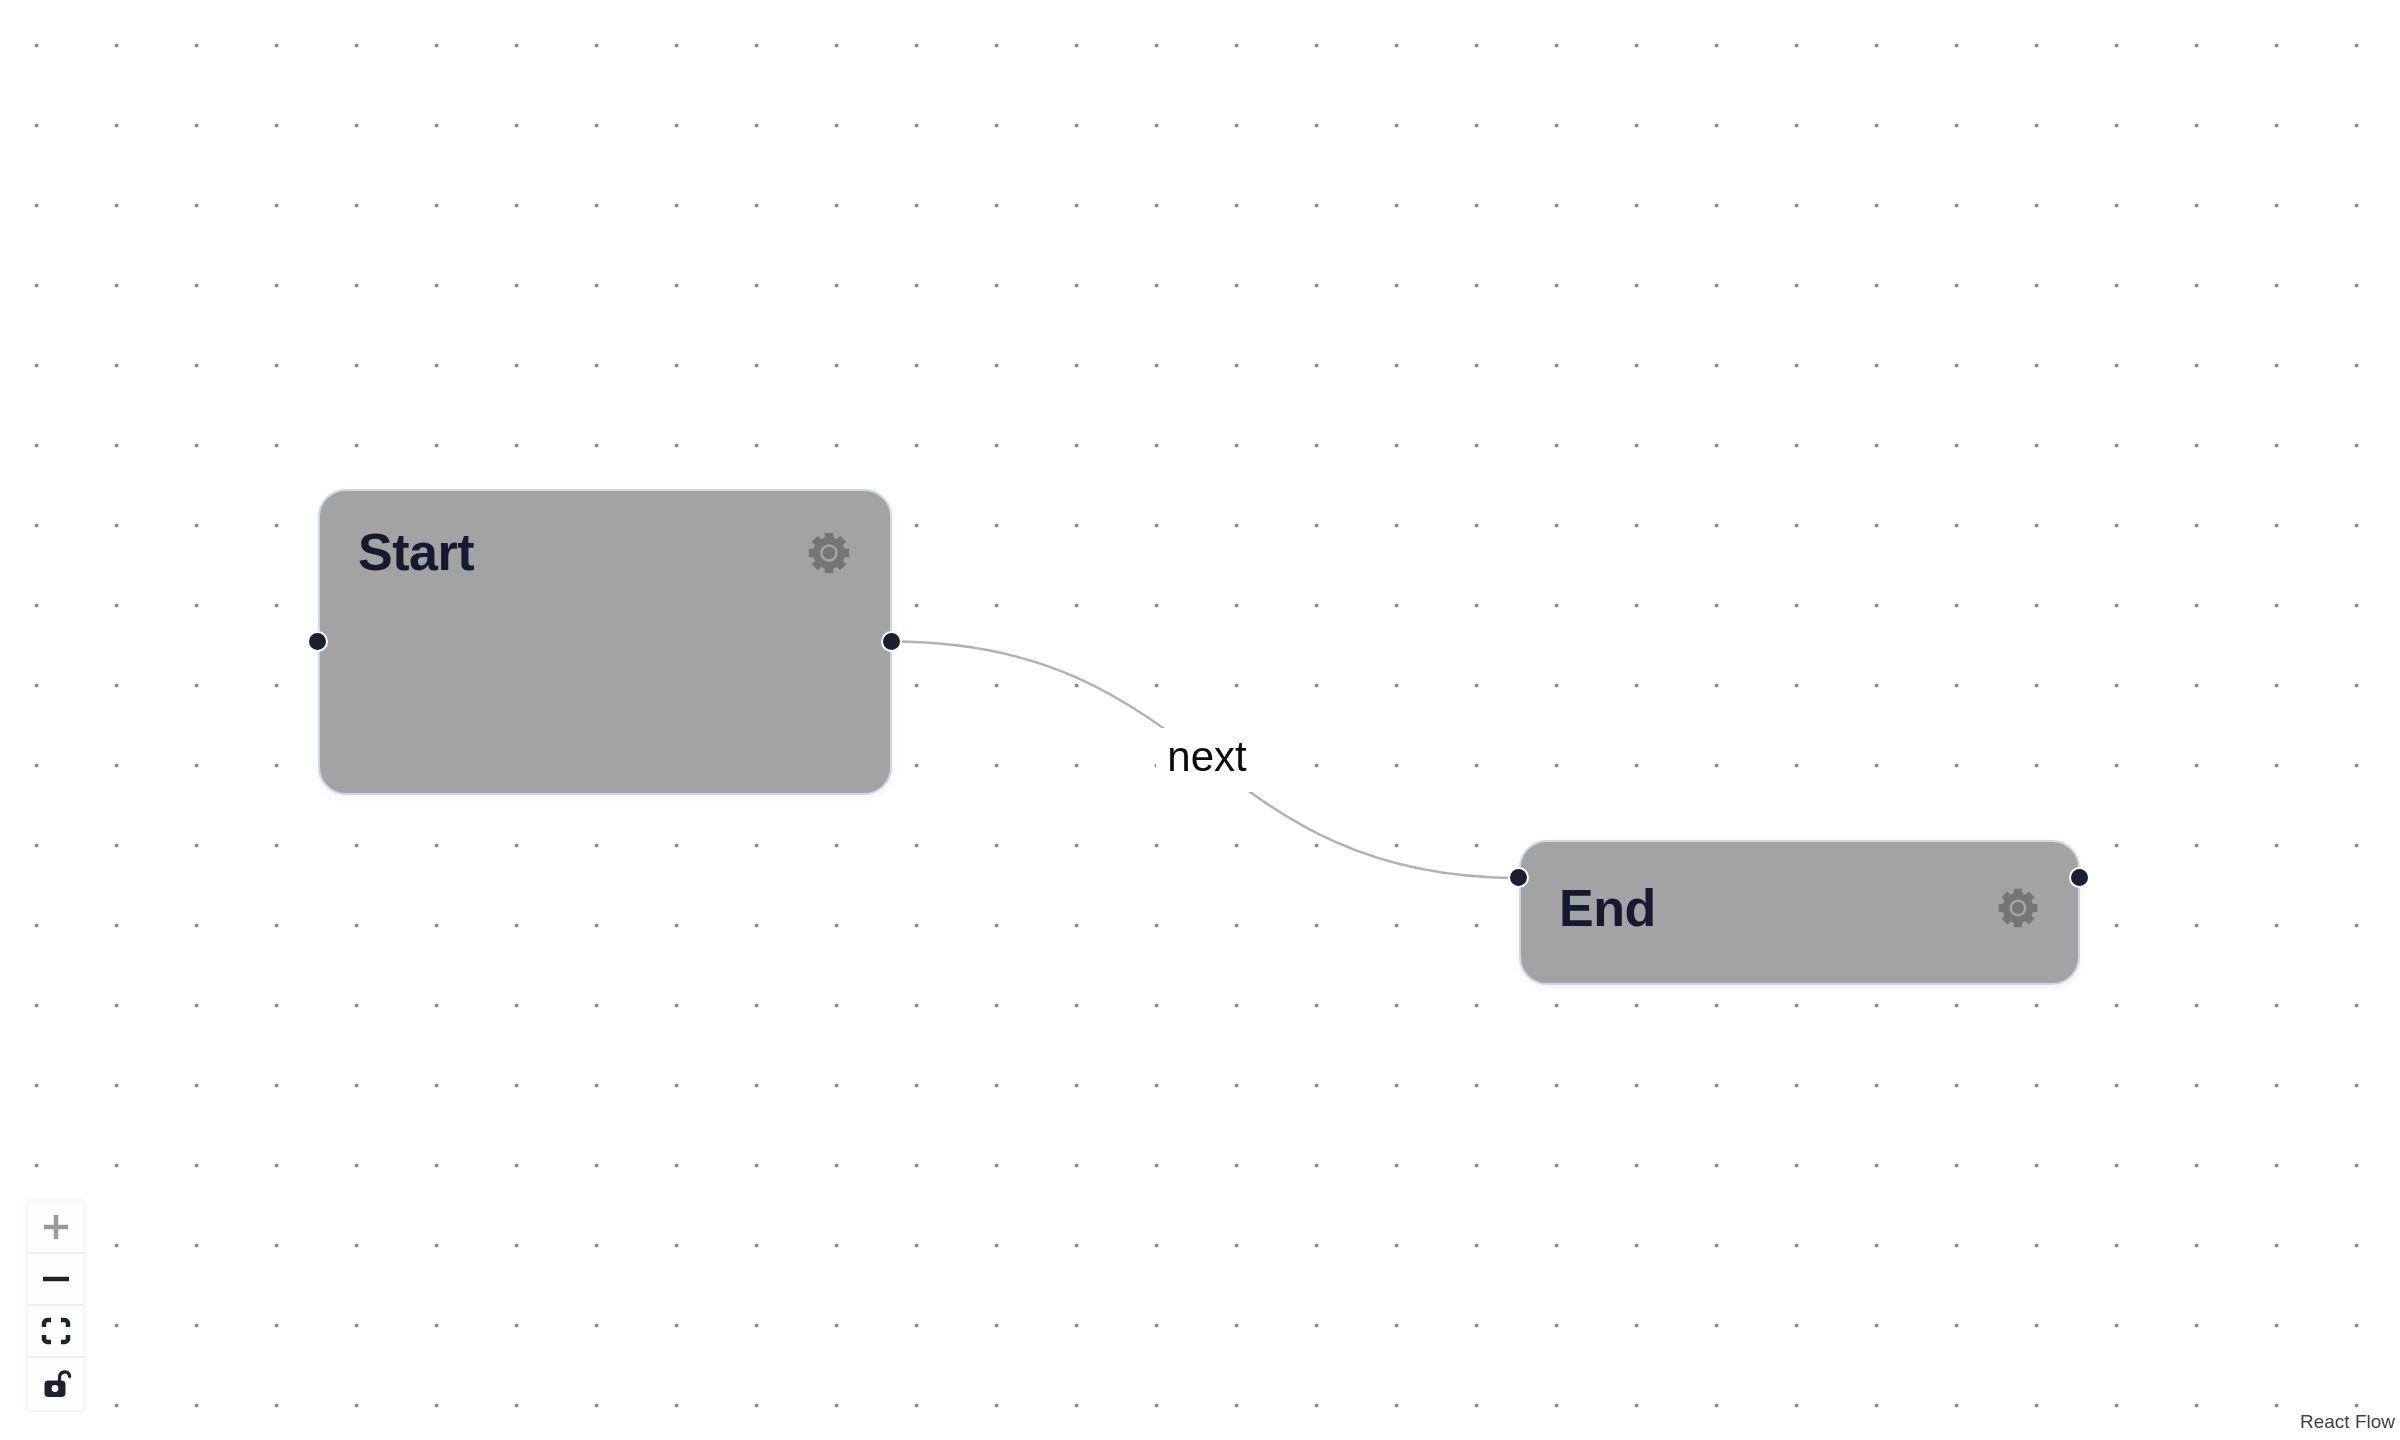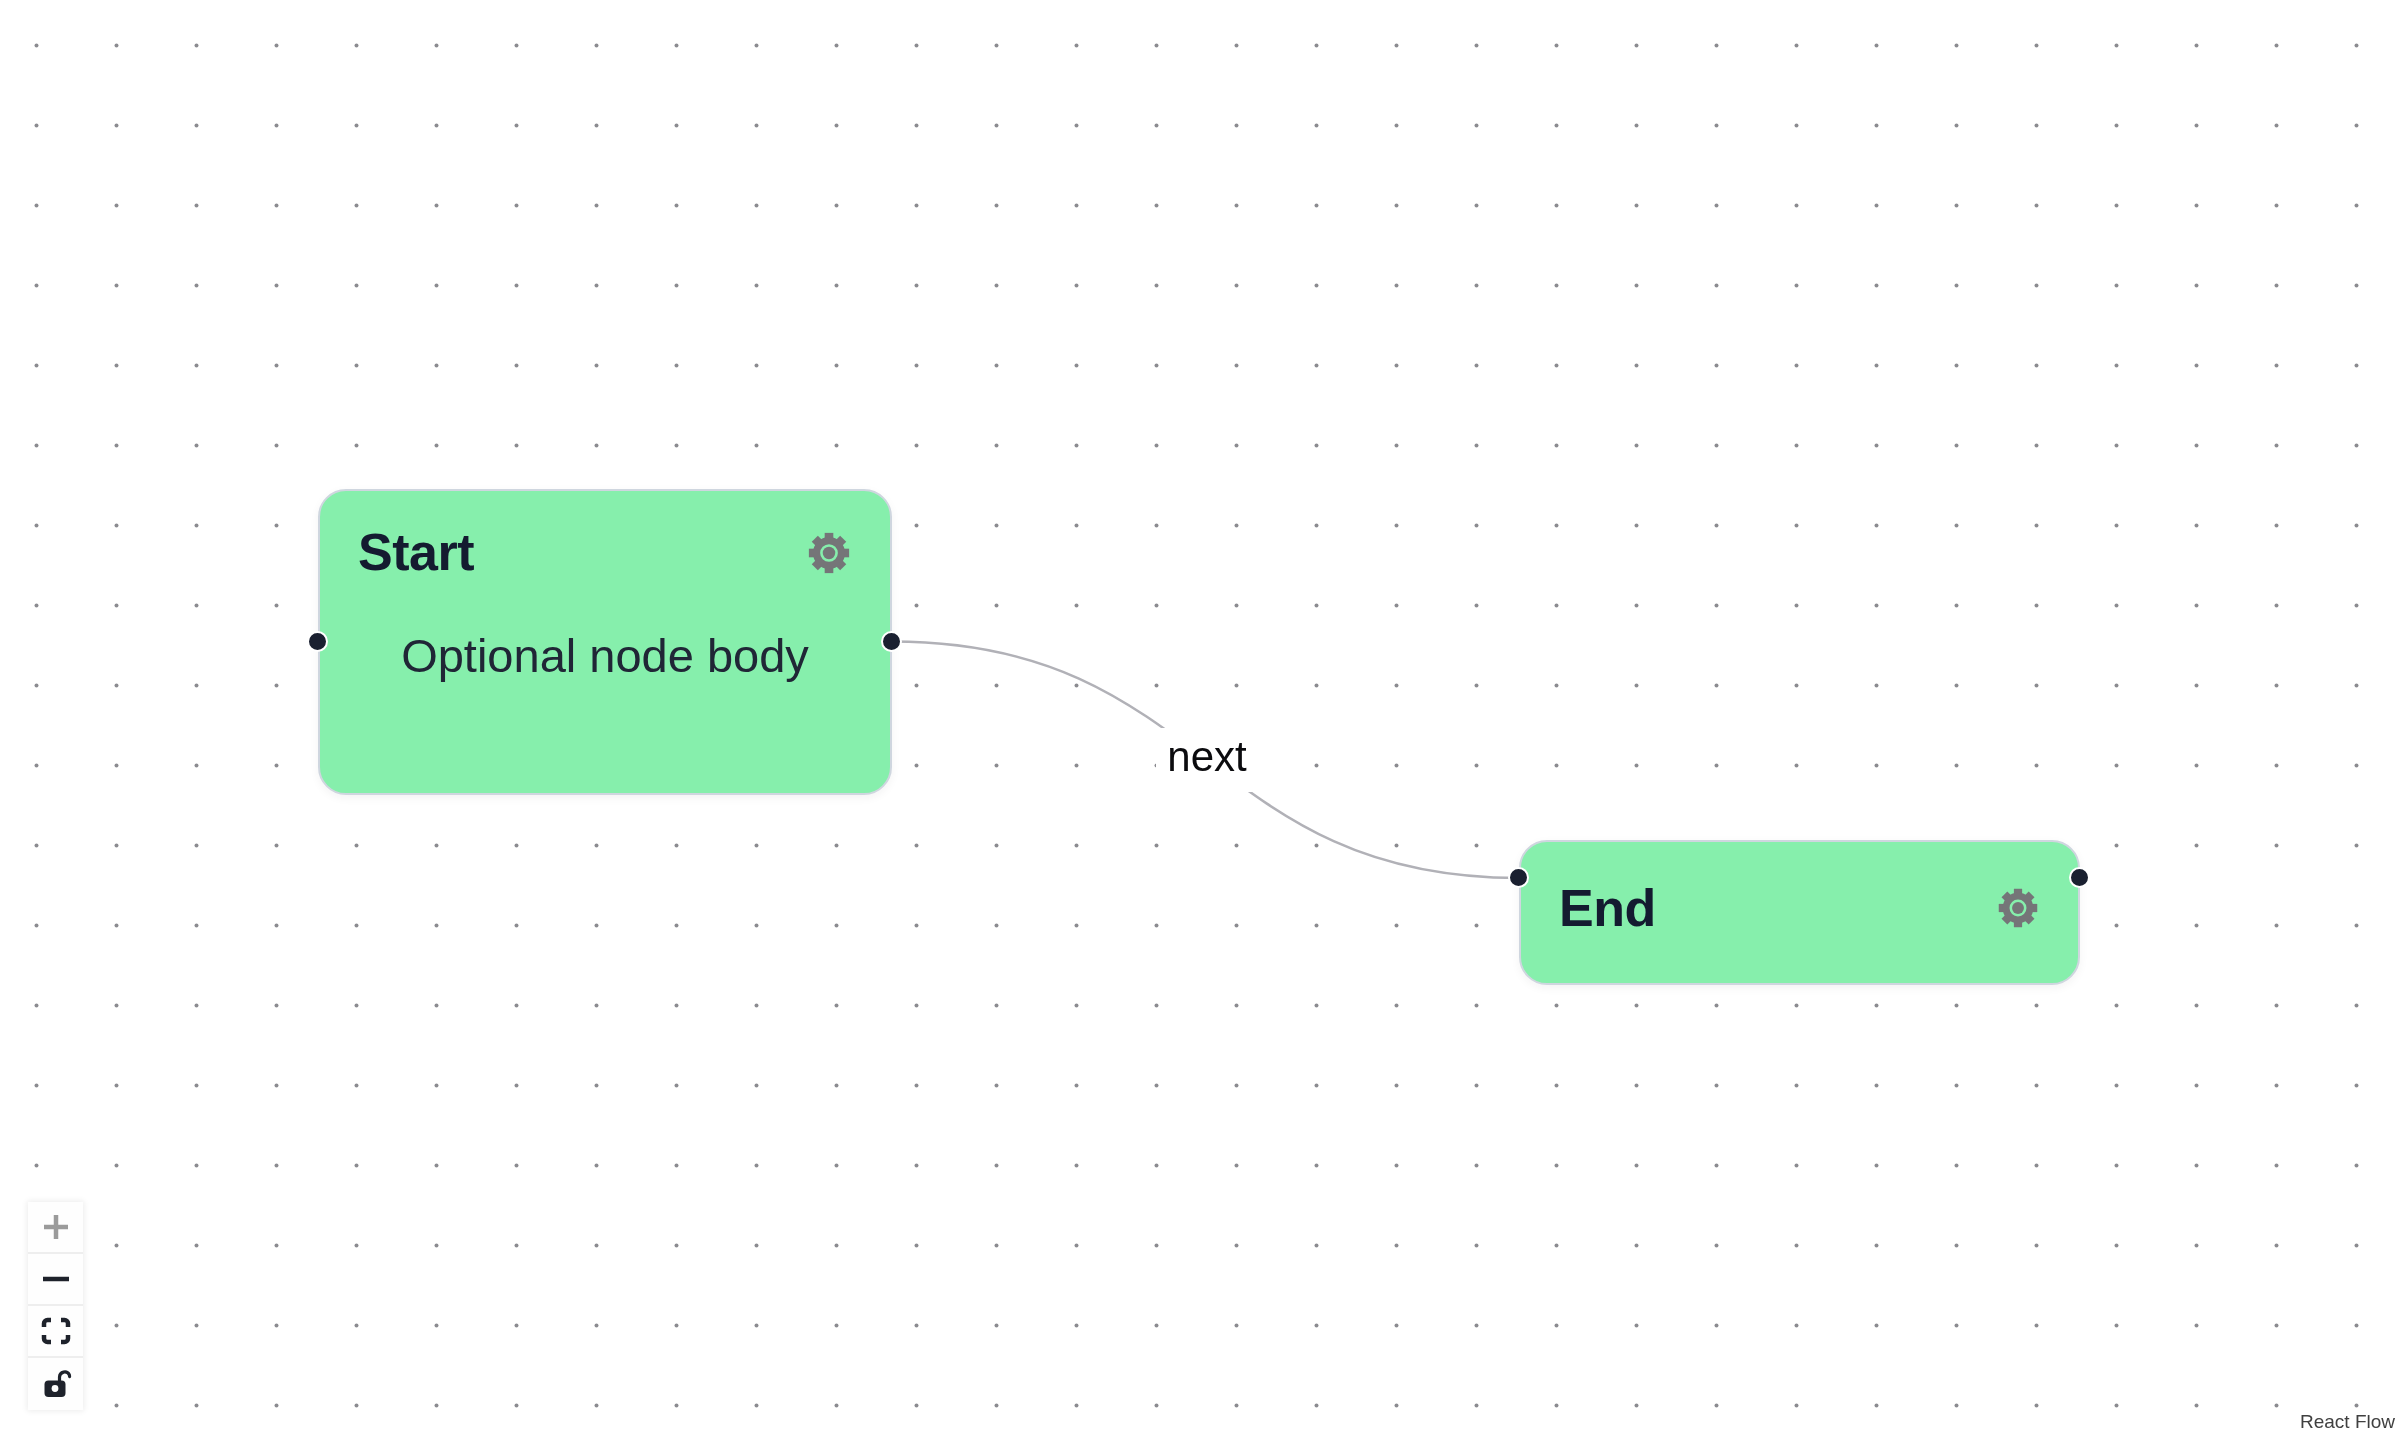--- a/index.html
+++ b/index.html
@@ -19,21 +19,21 @@
     position: absolute;
     left: 0; top: 0;
     width: 2400px;
     height: 1440px;
     pointer-events: none;
   }
   
   .node {
     position: absolute;
     box-sizing: border-box;
-    background: #86efac;
+    background: #a3a3a3;
     border: 2.5px solid #cfd6df;
     border-radius: 28px;
     box-shadow: 0 3px 10px rgba(15, 23, 42, 0.05);
   }
   .node-start {
     left: 318px; top: 489px;
     width: 574px; height: 306px;
     padding: 28px 38px;
   }
   .node-end {
@@ -152,21 +152,20 @@
           <line x1="35" y1="24" x2="45" y2="24"></line>
           <line x1="9.2" y1="9.2" x2="16.2" y2="16.2"></line>
           <line x1="31.8" y1="31.8" x2="38.8" y2="38.8"></line>
           <line x1="9.2" y1="38.8" x2="16.2" y2="31.8"></line>
           <line x1="31.8" y1="16.2" x2="38.8" y2="9.2"></line>
         </g>
         <circle cx="24" cy="24" r="13" fill="none" stroke="#757578" stroke-width="7.5"></circle>
         <circle cx="24" cy="24" r="6.5" fill="#757578"></circle>
       </svg>
     </div>
-    <div class="node-body">Optional node body</div>
   </div>
 
   <div class="node node-end">
     <div class="title-row">
       <span class="node-title">End</span>
       <svg class="gear" viewBox="0 0 48 48" aria-hidden="true">
         <g stroke="#757578" stroke-width="9">
           <line x1="24" y1="3" x2="24" y2="13"></line>
           <line x1="24" y1="35" x2="24" y2="45"></line>
           <line x1="3" y1="24" x2="13" y2="24"></line>

